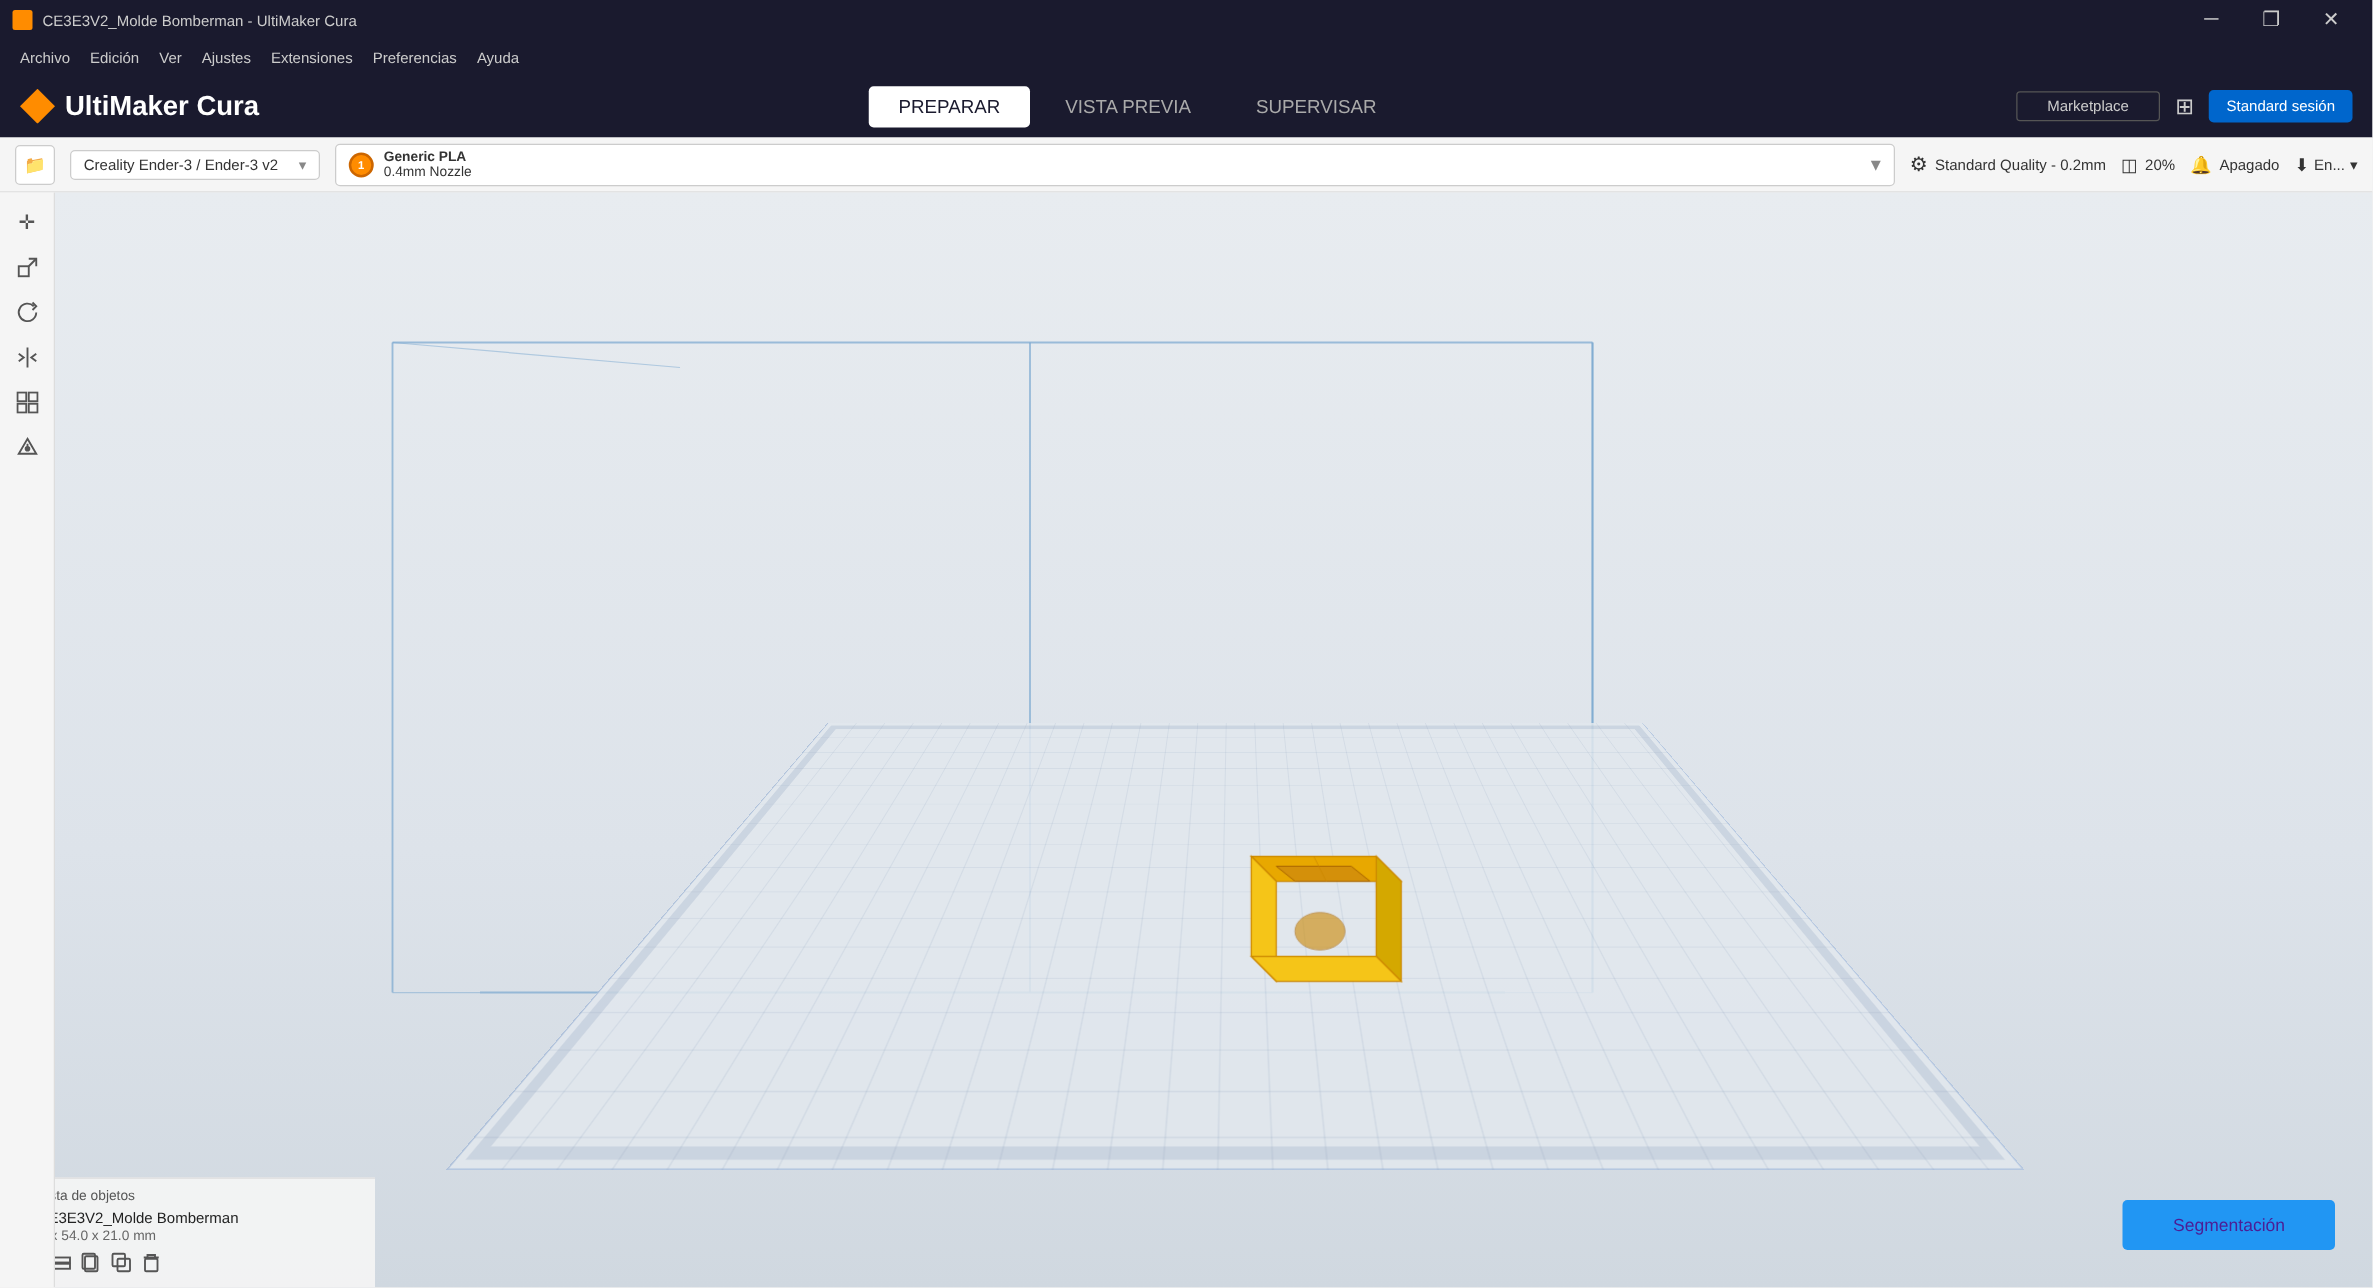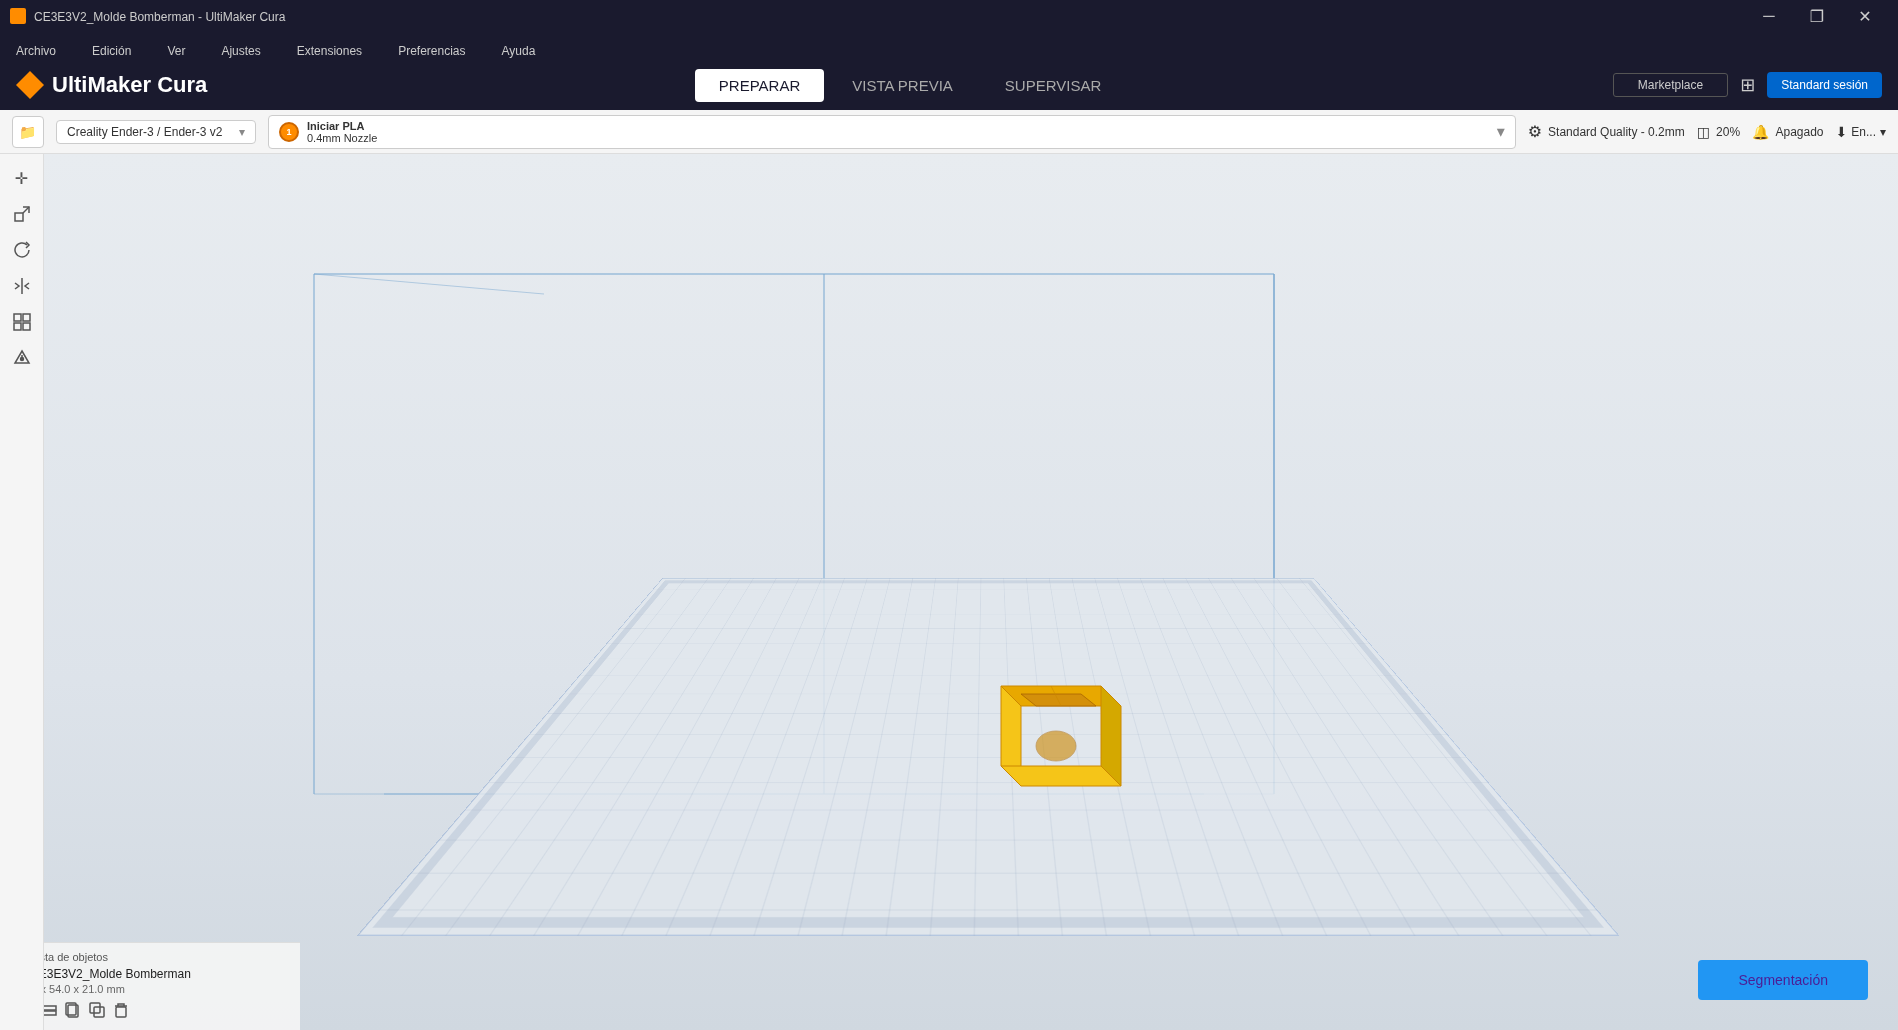--- a/index.html
+++ b/index.html
@@ -23,23 +23,23 @@
       width: 46px; height: 32px;
       background: transparent; border: none; color: #ccc;
       cursor: pointer; font-size: 16px; display: flex; align-items: center; justify-content: center;
     }
 
     
     .menu-bar {
       height: 28px;
       background: #1a1a2e;
       display: flex;
-      align-items: flex-end;
+      align-items: center;
       padding: 0 8px;
-      gap: 20px;
+      gap: 0;
     }
     .menu-item {
       color: #ccc;
       font-size: 12px;
       padding: 2px 8px;
       cursor: pointer;
       border-radius: 3px;
     }
 
     
@@ -291,21 +291,21 @@
 
 <div class="second-toolbar">
   <button class="folder-btn">📁</button>
   <div class="printer-select">
     <span>Creality Ender-3 / Ender-3 v2</span>
     <span style="margin-left:auto; color:#888;">▾</span>
   </div>
   <div class="material-info">
     <div class="material-circle">1</div>
     <div class="material-text">
-      <div>Iniciar PLA</div>
+      <div>Generic PLA</div>
       <div>0.4mm Nozzle</div>
     </div>
     <span style="margin-left:auto; color:#888;">▾</span>
   </div>
   <div class="settings-right">
     <div class="quality-select">
       <span style="font-size:16px;">⚙</span>
       <span>Standard Quality - 0.2mm</span>
     </div>
     <div class="infill-select">

